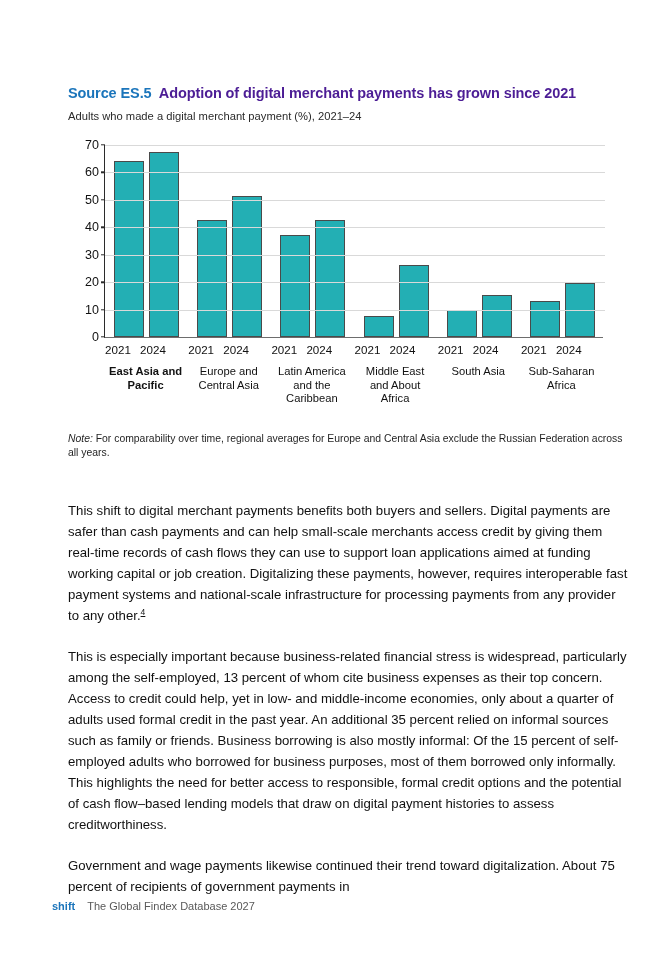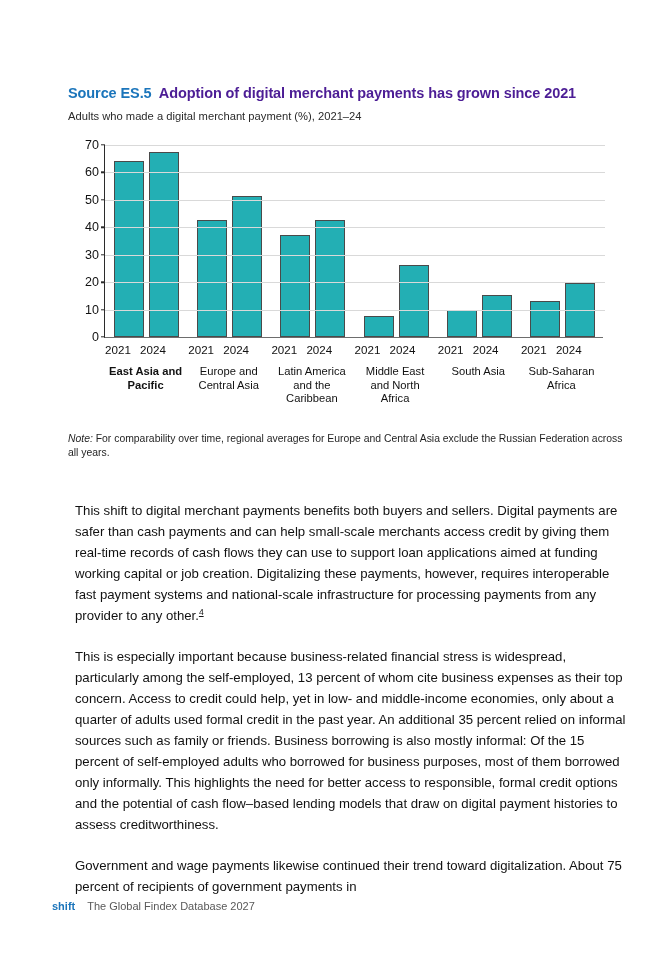--- a/index.html
+++ b/index.html
@@ -140,21 +140,21 @@
   .srcnote p { margin: 0 0 3px 0; }
 
   
   .body-copy {
     position: absolute;
     left: 68px;
     top: 500px;
     width: 562px;
   }
   .body-copy p {
-    margin: 0 0 20px 7px;
+    margin: 0 0 20px 0;
     font-size: 13.2px;
     line-height: 21px;
     color: #111111;
   }
   sup.fn {
     font-size: 8.5px;
     vertical-align: super;
     text-decoration: underline;
     line-height: 0;
   }
@@ -231,21 +231,21 @@
         <div class="xlab-year" style="left: 72.0833px; width: 46px;">2024</div>
         <div class="xlab-region" style="left: 32px; width: 91.1667px; font-weight: bold;"><span>East Asia and</span><br><span>Pacific</span></div>
         <div class="xlab-year" style="left: 120.25px; width: 46px;">2021</div>
         <div class="xlab-year" style="left: 155.25px; width: 46px;">2024</div>
         <div class="xlab-region" style="left: 115.167px; width: 91.1667px;"><span>Europe and</span><br><span>Central Asia</span></div>
         <div class="xlab-year" style="left: 203.417px; width: 46px;">2021</div>
         <div class="xlab-year" style="left: 238.417px; width: 46px;">2024</div>
         <div class="xlab-region" style="left: 198.333px; width: 91.1667px;"><span>Latin America</span><br><span>and the</span><br><span>Caribbean</span></div>
         <div class="xlab-year" style="left: 286.583px; width: 46px;">2021</div>
         <div class="xlab-year" style="left: 321.583px; width: 46px;">2024</div>
-        <div class="xlab-region" style="left: 281.5px; width: 91.1667px;"><span>Middle East</span><br><span>and North</span><br><span>Africa</span></div>
+        <div class="xlab-region" style="left: 281.5px; width: 91.1667px;"><span>Middle East</span><br><span>and About</span><br><span>Africa</span></div>
         <div class="xlab-year" style="left: 369.75px; width: 46px;">2021</div>
         <div class="xlab-year" style="left: 404.75px; width: 46px;">2024</div>
         <div class="xlab-region" style="left: 364.667px; width: 91.1667px;"><span>South Asia</span></div>
         <div class="xlab-year" style="left: 452.917px; width: 46px;">2021</div>
         <div class="xlab-year" style="left: 487.917px; width: 46px;">2024</div>
         <div class="xlab-region" style="left: 447.833px; width: 91.1667px;"><span>Sub-Saharan</span><br><span>Africa</span></div>
       </div>
   </div>
 
   <div class="srcnote">

